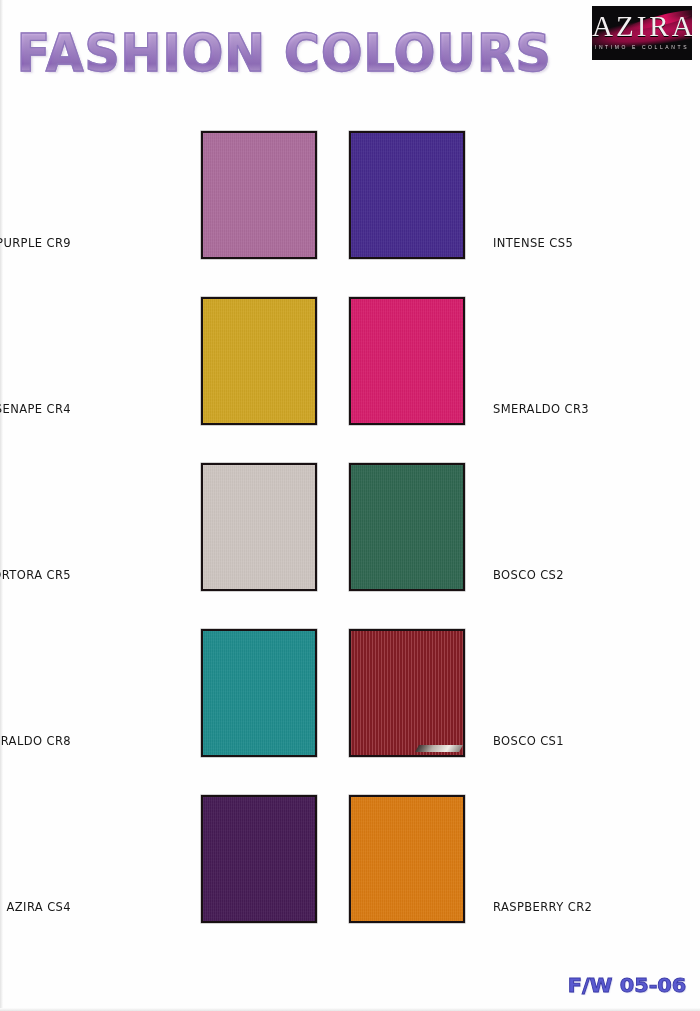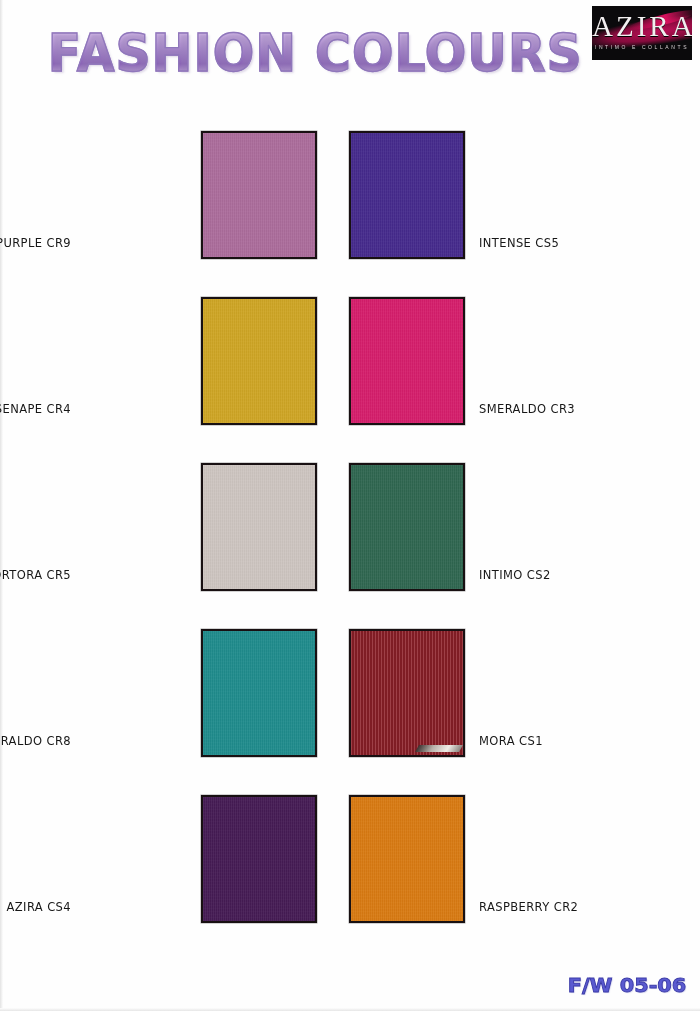--- a/index.html
+++ b/index.html
@@ -86,21 +86,21 @@
     letter-spacing: 2.6px;
     color: #d8d2d4;
   }
 
   
   .title-wrap {
     position: absolute;
     left: 0;
     top: 26px;
     width: 568px;
-    text-align: right;
+    text-align: center;
   }
   .title {
     display: inline-block;
     font-family: "DejaVu Sans", sans-serif;
     font-weight: bold;
     font-size: 46px;
     letter-spacing: 1px;
     transform: scaleX(1.06) scaleY(1.12);
     background: linear-gradient(to bottom, #e3d6ee 0%, #c9aee0 18%, #a07ec6 48%, #8a63b6 68%, #c9b2de 88%, #efe6f6 100%);
     -webkit-background-clip: text;
@@ -169,21 +169,21 @@
     font-size: 11.5px;
     letter-spacing: .4px;
     color: #171717;
     white-space: nowrap;
   }
   .label.left-label {
     right: 130px;
     text-align: right;
   }
   .label.right-label {
-    left: 130px;
+    left: 144px;
     text-align: center;
   }
 
   
   .season {
     position: absolute;
     right: 16px;
     bottom: 14px;
     font-family: "DejaVu Sans", sans-serif;
     font-weight: bold;
@@ -247,36 +247,36 @@
         <div class="cell left">
           <div class="swatch" style="background: rgb(205, 197, 192);">
             <div class="grain"></div>
           </div>
           <div class="label left-label">TORTORA CR5</div>
         </div>
         <div class="cell right">
           <div class="swatch" style="background: rgb(47, 102, 80);">
             <div class="grain"></div>
           </div>
-          <div class="label right-label">INTIMO CS2</div>
+          <div class="label right-label">BOSCO CS2</div>
         </div>
       </div>
       <div class="row">
         <div class="cell left">
           <div class="swatch" style="background: rgb(31, 139, 140);">
             <div class="grain"></div>
           </div>
           <div class="label left-label">SMERALDO CR8</div>
         </div>
         <div class="cell right">
           <div class="swatch ribbed" style="background: rgb(142, 31, 40);">
             <div class="grain"></div>
             <div class="sliver"></div>
           </div>
-          <div class="label right-label">MORA CS1</div>
+          <div class="label right-label">BOSCO CS1</div>
         </div>
       </div>
       <div class="row">
         <div class="cell left">
           <div class="swatch" style="background: rgb(69, 27, 84);">
             <div class="grain"></div>
           </div>
           <div class="label left-label">AZIRA CS4</div>
         </div>
         <div class="cell right">

